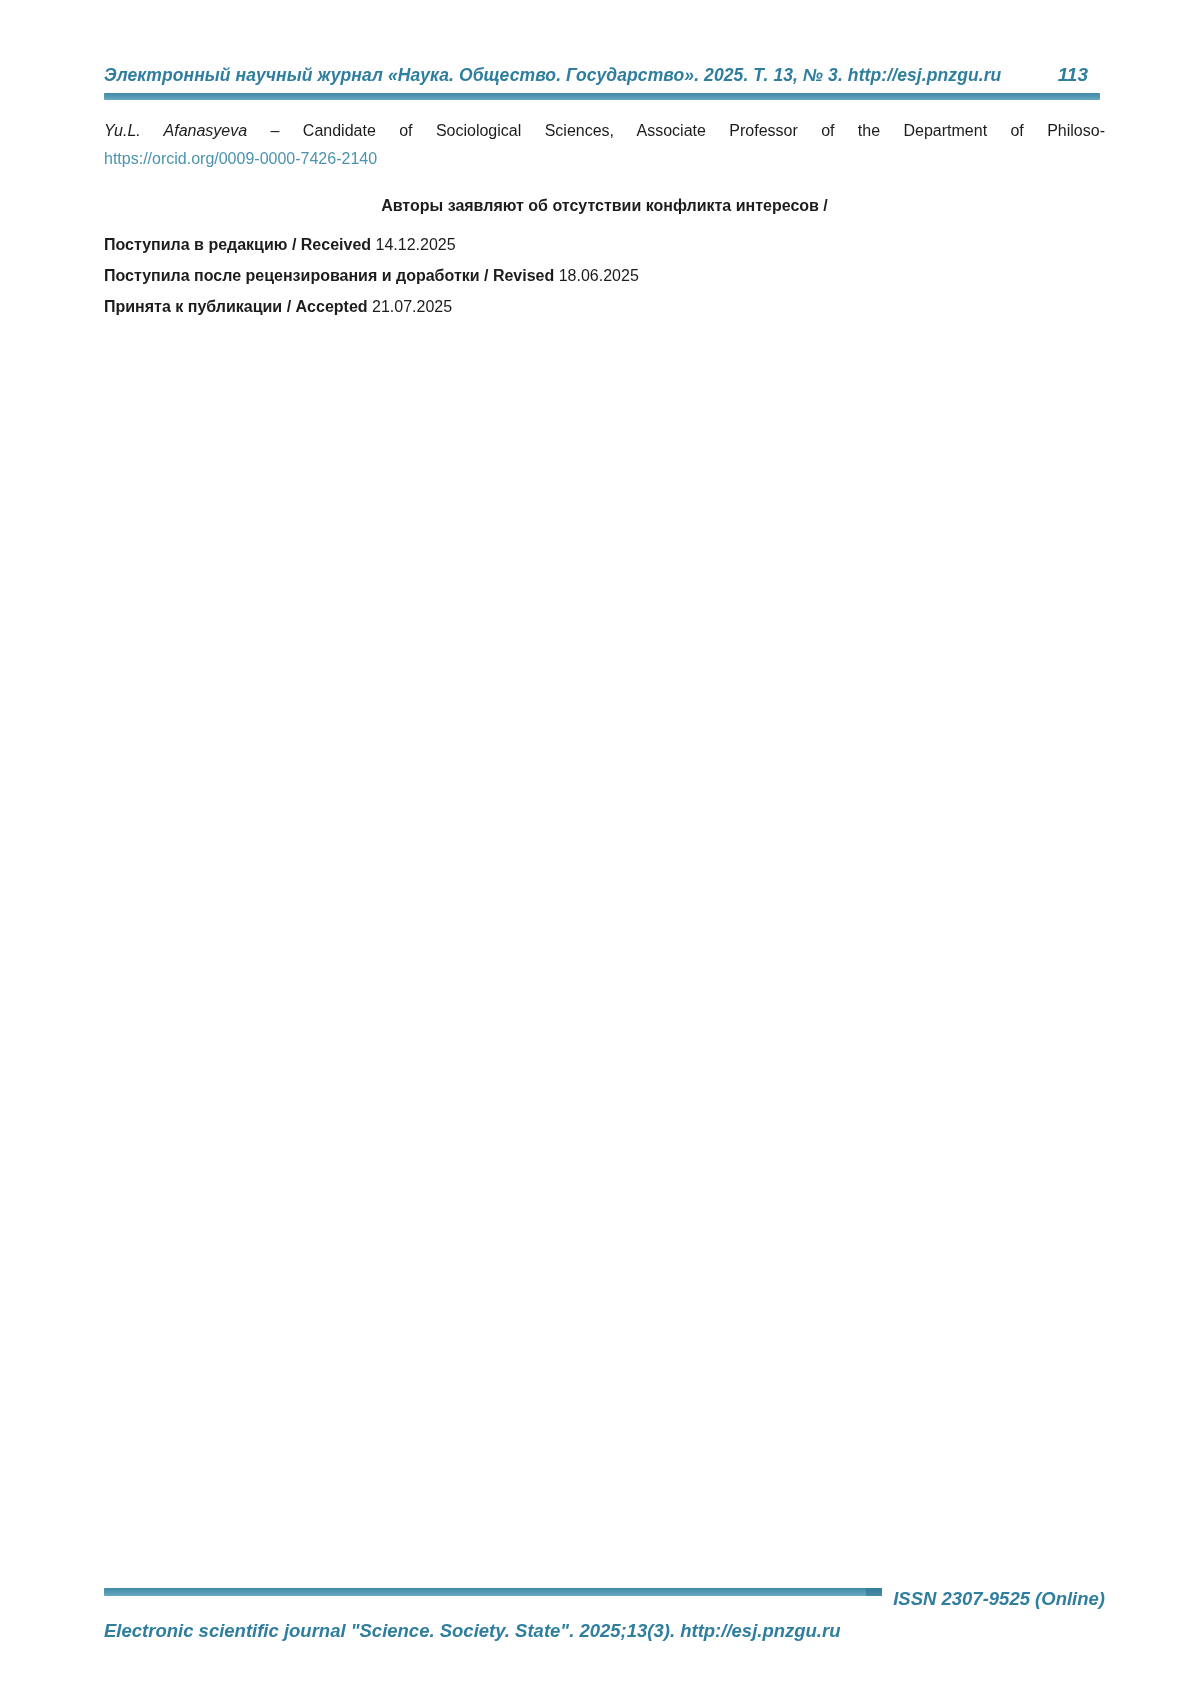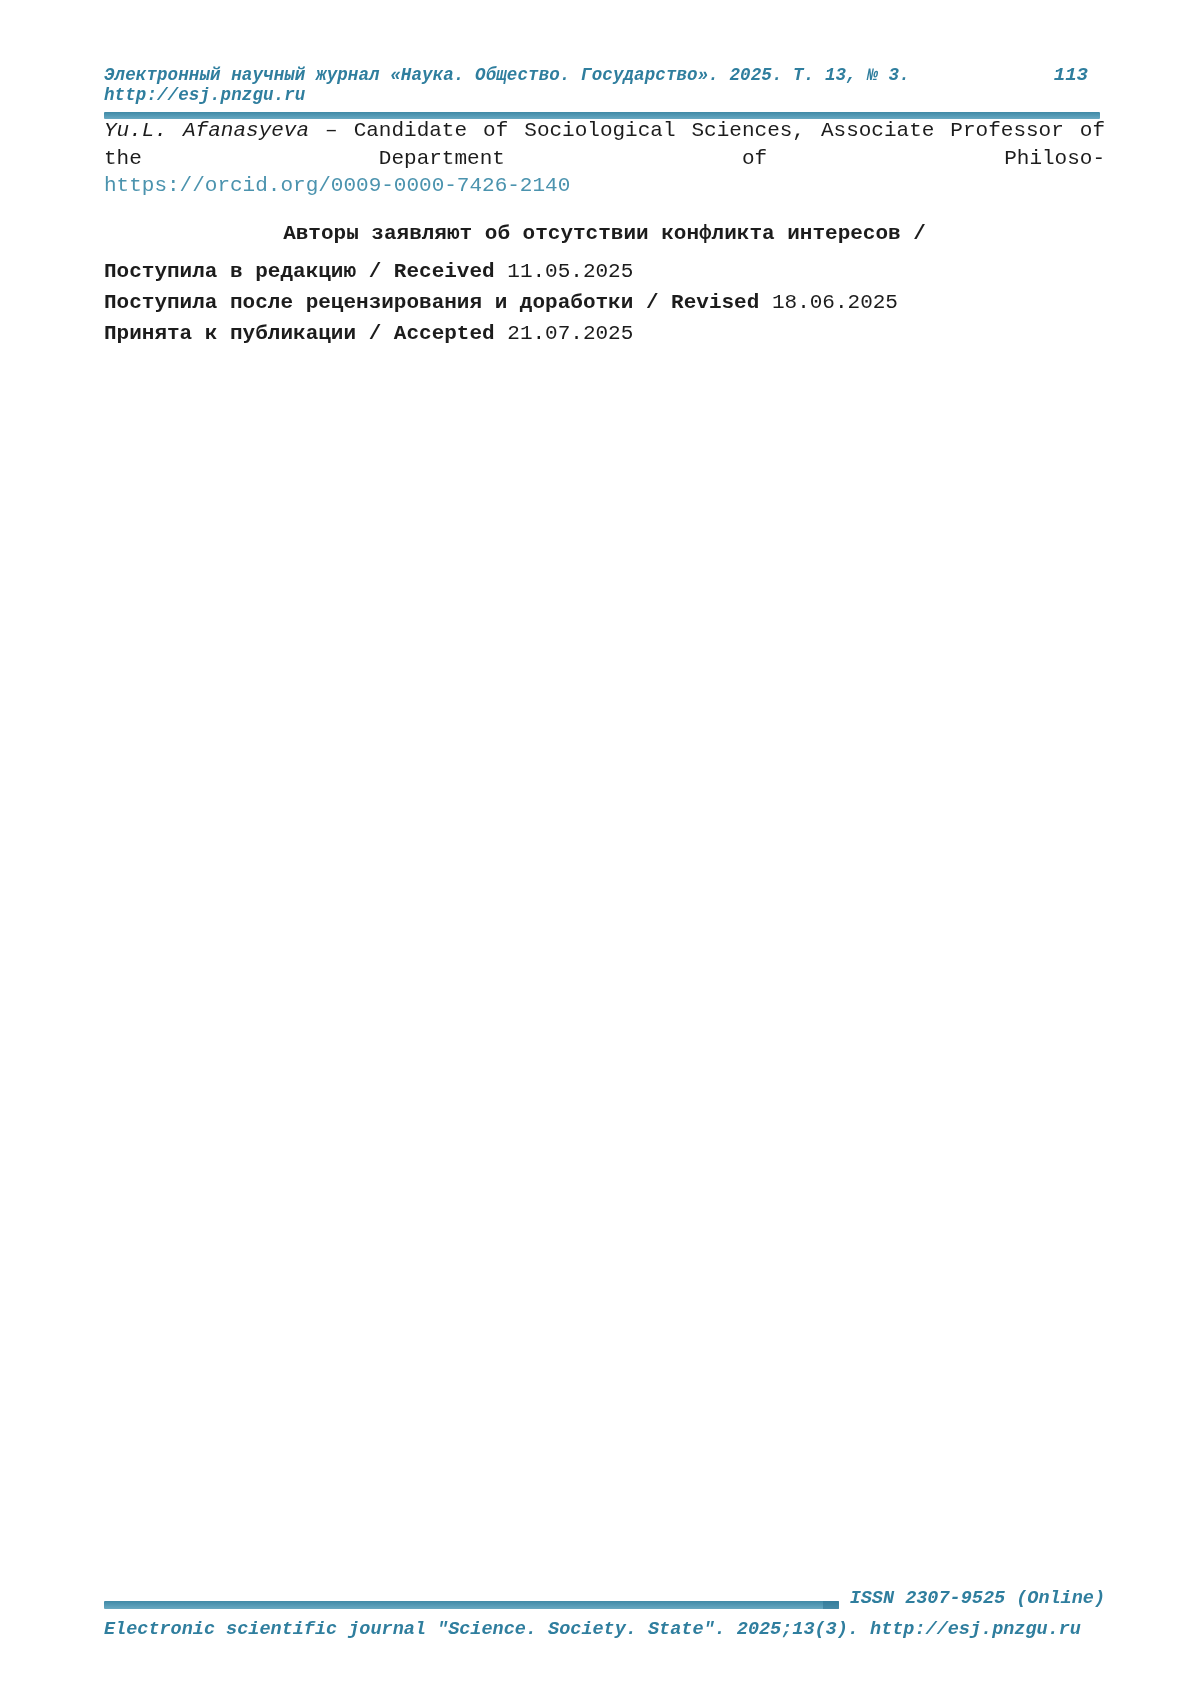--- a/index.html
+++ b/index.html
@@ -9,21 +9,21 @@
     --link: #4b93ae;
     --ink: #1c1c1c;
   }
   * { box-sizing: border-box; }
   html, body { margin: 0; padding: 0; background: #ffffff; }
   .page {
     position: relative;
     width: 1200px;
     height: 1697px;
     background: #ffffff;
-    font-family: Liberation Mono, monospace;
+    font-family: Liberation Sans, sans-serif;
     overflow: hidden;
   }
 
   
   .header {
     position: absolute;
     left: 104px;
     right: 100px;
     top: 64px;
   }
@@ -44,21 +44,21 @@
   }
   .header .rule { margin-top: 7px; }
 
   
   .content {
     position: absolute;
     left: 104px;
     right: 95px;
     top: 117px;
     color: var(--ink);
-    font-size: 21px;
+    font-size: 16px;
   }
   .para-line {
     line-height: 27.5px;
   }
   .jline {
     text-align: justify;
     text-align-last: justify;
   }
   .orcid-link {
     color: var(--link);
@@ -84,21 +84,21 @@
     position: absolute;
     left: 104px;
     right: 95px;
     top: 1588px;
     color: var(--accent);
     font-style: italic;
     font-weight: bold;
   }
   .footer-rule-row {
     display: flex;
-    align-items: flex-end;
+    align-items: flex-start;
     gap: 11px;
   }
   .footer-rule {
     flex: 1;
     height: 8px;
     background: linear-gradient(180deg, #4089a6 0%, #579cb7 60%, #6aa9c1 100%);
     border-radius: 1px;
     position: relative;
   }
   .footer-rule::after {
@@ -138,21 +138,21 @@
       <div class="para-line"><a class="orcid-link" href="#">https://orcid.org/0009-0000-7426-2140</a></div>
     </div>
 
     <div class="conflict">
       <div>Авторы заявляют об отсутствии конфликта интересов /</div>
     </div>
 
     <div class="dates">
       <div class="date-row">
         <b>Поступила в редакцию / Received</b>
-        <span>11.05.2025</span>
+        <span>14.12.2025</span>
       </div>
       <div class="date-row">
         <b>Поступила после рецензирования и доработки / Revised</b>
         <span>18.06.2025</span>
       </div>
       <div class="date-row">
         <b>Принята к публикации / Accepted</b>
         <span>21.07.2025</span>
       </div>
     </div>

